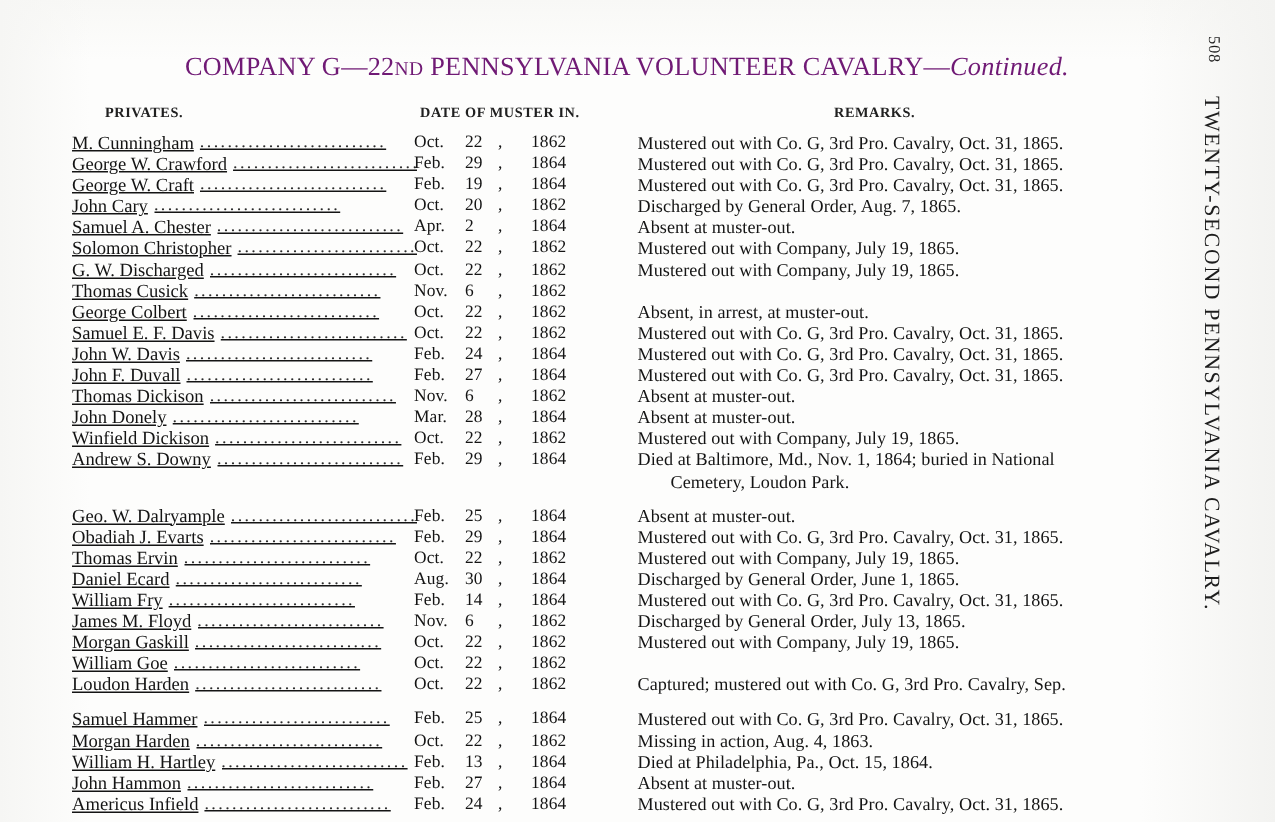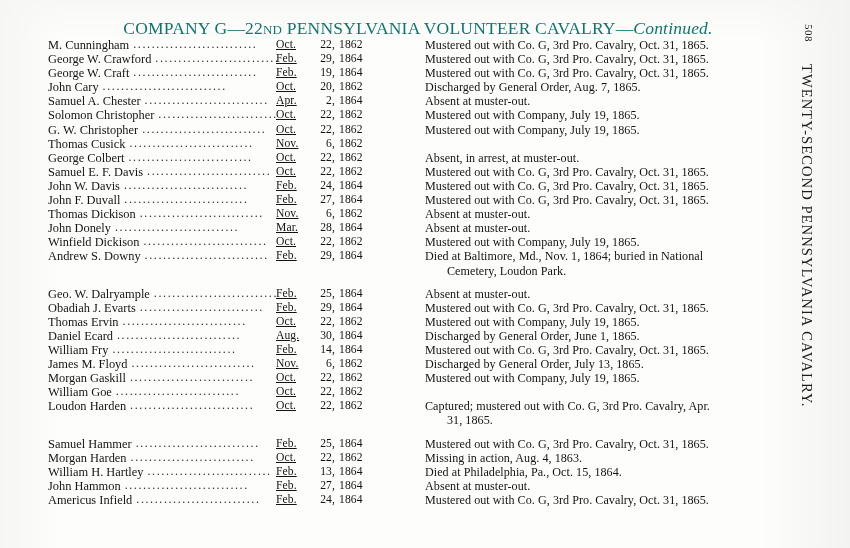--- a/index.html
+++ b/index.html
@@ -33,22 +33,23 @@
     top: 18px;
     width: 740px;
     height: 512px;
   }
 
   
   .page-title {
     text-align: center;
     font-size: 17.5px;
     letter-spacing: 0.2px;
-    color: #0f766e;
+    color: #701a75;
     white-space: nowrap;
+    margin-top: 16px;
   }
   .page-title .sc {
     font-variant: small-caps;
   }
   .page-title .ital {
     font-style: italic;
   }
 
   
   .col-heads {
@@ -78,20 +79,21 @@
   .row.cont { height: 14.1px; }
 
   .c-name {
     position: absolute;
     left: 0px;
     top: -1px;
     width: 230px;
     overflow: hidden;
     display: flex;
     align-items: flex-end;
+    text-decoration: underline;
   }
   .c-name .nm { flex: 0 0 auto; padding-right: 4px; }
   .c-name .leader {
     flex: 1 1 auto;
     overflow: hidden;
     letter-spacing: 1.6px;
     color: #2a2a2a;
     font-size: 12px;
     position: relative;
     top: -1px;
@@ -100,28 +102,27 @@
     position: absolute;
     left: 228px;
     top: -1px;
     width: 118px;
     font-size: 11.6px;
     letter-spacing: 0.1px;
   }
   .c-date .mo {
     display: inline-block;
     width: 34px;
-    text-decoration: underline;
   }
   .c-date .dy {
     display: inline-block;
     width: 22px;
-    text-align: right;
-  }
-  .c-date .yr { margin-left: 4px; }
+    text-align: left;
+  }
+  .c-date .yr { margin-left: 19px; }
   .c-remark {
     position: absolute;
     left: 348px;
     top: -1px;
     width: 392px;
     font-size: 12.1px;
     letter-spacing: 0.05px;
     margin-left: 29px;
   }
   .c-remark.indent { text-indent: 22px; }
@@ -163,20 +164,25 @@
 
 <div id="page">
   <div id="paper-tone"></div>
 
   <div id="sheet">
 
     <div class="page-title">
       <span class="sc">COMPANY G—22</span><span class="sc" style="font-size:13px">ND</span><span class="sc"> PENNSYLVANIA VOLUNTEER CAVALRY—</span><span class="ital">Continued.</span>
     </div>
 
+    <div class="col-heads">
+      <span class="h-privates">PRIVATES.</span>
+      <span class="h-muster">DATE OF MUSTER IN.</span>
+      <span class="h-remarks">REMARKS.</span>
+    </div>
 
     <div class="roster" id="roster">
         <div class="row">
           <div class="c-name">
             <span class="nm">M. Cunningham</span>
             <span class="leader">...........................</span>
           </div>
           <div class="c-date"><span class="mo">Oct.</span><span class="dy">22</span><span>,</span><span class="yr">1862</span></div>
           <div class="c-remark">Mustered out with Co. G, 3rd Pro. Cavalry, Oct. 31, 1865.</div>
         </div>
@@ -215,21 +221,21 @@
         <div class="row">
           <div class="c-name">
             <span class="nm">Solomon Christopher</span>
             <span class="leader">...........................</span>
           </div>
           <div class="c-date"><span class="mo">Oct.</span><span class="dy">22</span><span>,</span><span class="yr">1862</span></div>
           <div class="c-remark">Mustered out with Company, July 19, 1865.</div>
         </div>
         <div class="row">
           <div class="c-name">
-            <span class="nm">G. W. Christopher</span>
+            <span class="nm">G. W. Discharged</span>
             <span class="leader">...........................</span>
           </div>
           <div class="c-date"><span class="mo">Oct.</span><span class="dy">22</span><span>,</span><span class="yr">1862</span></div>
           <div class="c-remark">Mustered out with Company, July 19, 1865.</div>
         </div>
         <div class="row">
           <div class="c-name">
             <span class="nm">Thomas Cusick</span>
             <span class="leader">...........................</span>
           </div>
@@ -365,24 +371,21 @@
             <span class="leader">...........................</span>
           </div>
           <div class="c-date"><span class="mo">Oct.</span><span class="dy">22</span><span>,</span><span class="yr">1862</span></div>
         </div>
         <div class="row">
           <div class="c-name">
             <span class="nm">Loudon Harden</span>
             <span class="leader">...........................</span>
           </div>
           <div class="c-date"><span class="mo">Oct.</span><span class="dy">22</span><span>,</span><span class="yr">1862</span></div>
-          <div class="c-remark">Captured; mustered out with Co. G, 3rd Pro. Cavalry, Apr.</div>
-        </div>
-        <div class="row cont">
-          <div class="c-remark indent">31, 1865.</div>
+          <div class="c-remark">Captured; mustered out with Co. G, 3rd Pro. Cavalry, Sep.</div>
         </div>
         <div class="row gap"></div>
         <div class="row">
           <div class="c-name">
             <span class="nm">Samuel Hammer</span>
             <span class="leader">...........................</span>
           </div>
           <div class="c-date"><span class="mo">Feb.</span><span class="dy">25</span><span>,</span><span class="yr">1864</span></div>
           <div class="c-remark">Mustered out with Co. G, 3rd Pro. Cavalry, Oct. 31, 1865.</div>
         </div>

